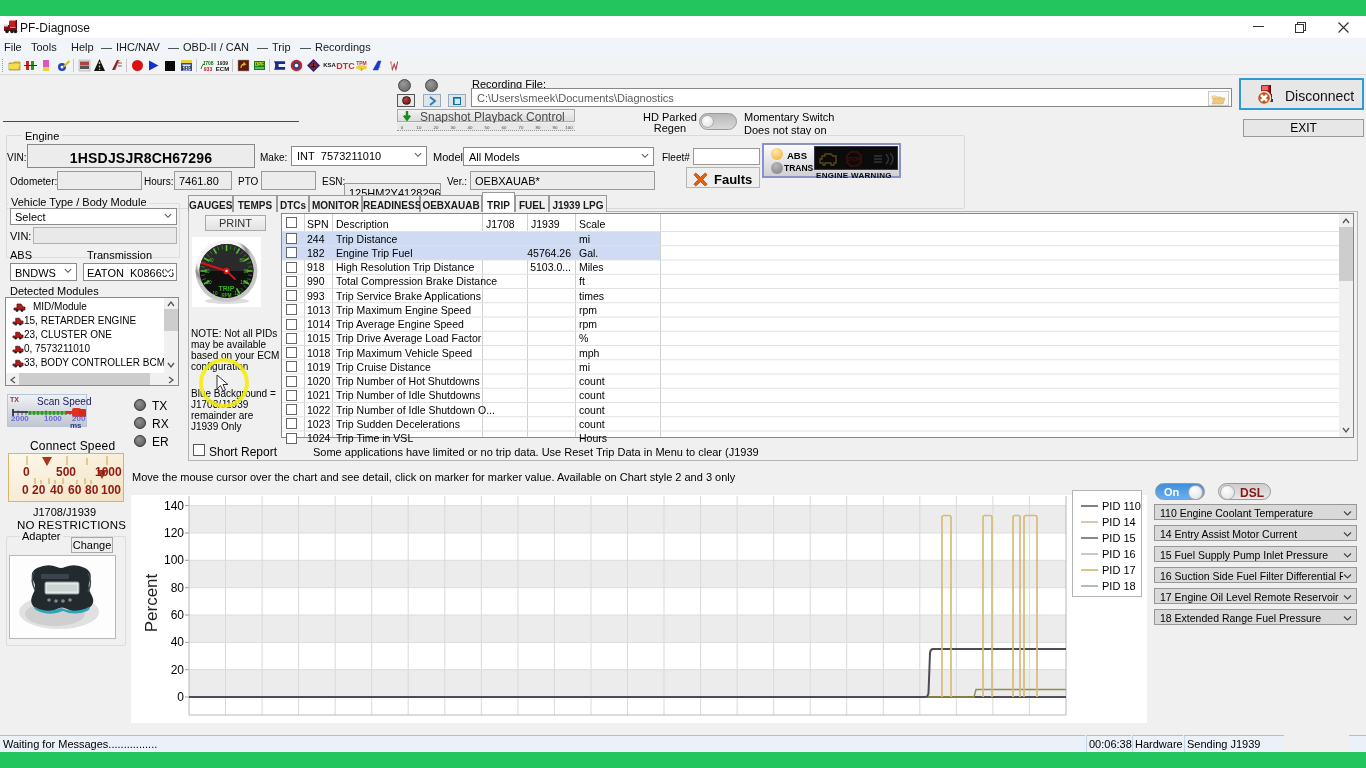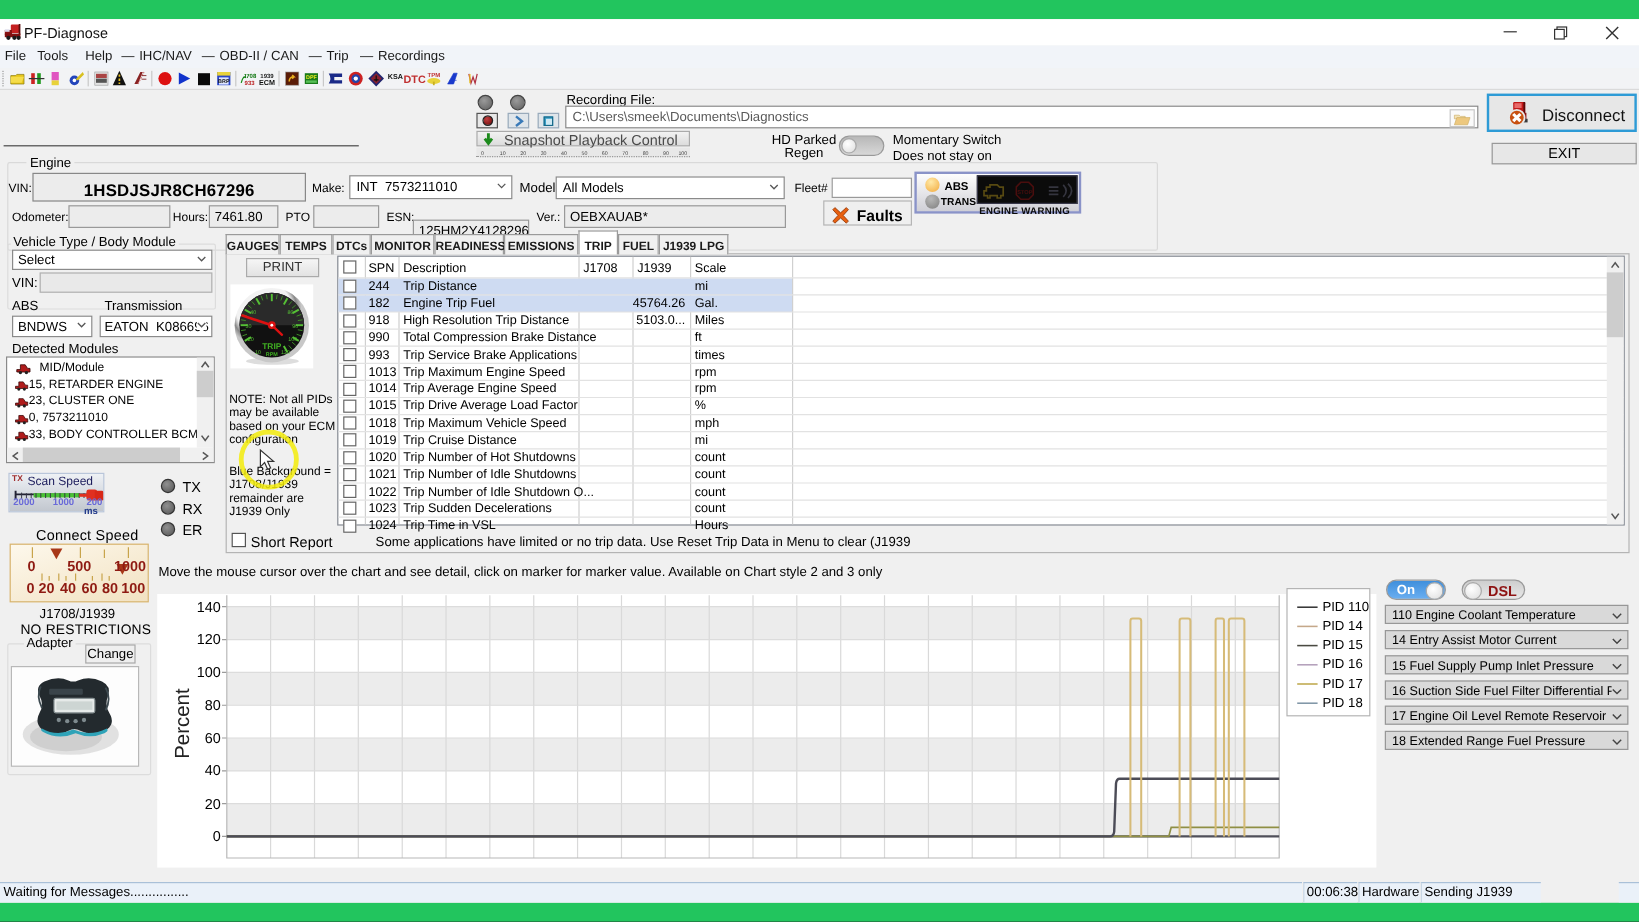--- a/index.html
+++ b/index.html
@@ -398,21 +398,21 @@
               </svg>
           <div class="abs" style="left:13px;top:0;width:131px;height:12px;background:#cdcdcd"></div>
           <svg style="left:162px;top:3px" width="6" height="8" viewBox="0 0 6 8">
                 <path d="M1 1 L5 4 L1 7" stroke="#555" fill="none" stroke-width="1.3"></path>
               </svg>
         </div>
       </div>
 
       <div class="abs" style="left:7px;top:319px;width:80px;height:33px;background:linear-gradient(#eef1f5,#c2c7cf);border:1px solid #b9c6da">
         <span class="lbl" style="left:2px;top:1px;font-size:7px;font-weight:bold;color:#a03030">TX</span>
-        <span class="lbl" style="left:15px;top:1px;font-size:10px;color:#1a1a5a">Scan Speed</span>
+        <span class="lbl" style="left:29px;top:1px;font-size:10px;color:#1a1a5a">Scan Speed</span>
         <svg style="left:0;top:12px" width="80" height="12" viewBox="0 0 80 12">
           <path d="M5 2 v7 M5 5 h62" stroke="#223" stroke-width="1.6"></path>
           <rect x="20" y="4" width="38" height="3.5" fill="#49c235"></rect>
           <g stroke="#334" stroke-width=".8">
             <path d="M10 3.5 v5 M14 4 v4 M18 4 v4 M22 4 v4 M26 4 v4 M30 4 v4 M34 4 v4 M38 3.5 v5 M42 4 v4 M46 4 v4 M50 4 v4 M54 4 v4 M58 4 v4 M62 4 v4"></path>
           </g>
           <rect x="58" y="4.5" width="12" height="2.5" fill="#e03020"></rect>
           <rect x="64" y="1" width="9" height="9" rx="2" fill="#e03020"></rect>
           <rect x="71" y="2" width="7" height="8" rx="1" fill="#d82818"></rect>
         </svg>
@@ -478,21 +478,21 @@
     </div>
     <div id="tabzone">
       <div class="abs" style="left:188px;top:136px;width:1170px;height:250px;border:1px solid #b4b4b4;background:#f0f0f0"></div>
 
       <div id="tabs" style="position:absolute;left:188px;top:117px;height:20px;font-weight:bold;font-size:11px">
         <span class="tab" style="left:0;width:45px">GAUGES</span>
         <span class="tab" style="left:45px;width:44px">TEMPS</span>
         <span class="tab" style="left:89px;width:32px">DTCs</span>
         <span class="tab" style="left:121px;width:53px">MONITOR</span>
         <span class="tab" style="left:174px;width:58px">READINESS</span>
-        <span class="tab" style="left:232px;width:62px">EMISSIONS</span>
+        <span class="tab" style="left:232px;width:62px">OEBXAUAB</span>
         <span class="tab active" style="left:294px;width:33px">TRIP</span>
         <span class="tab" style="left:327px;width:34px">FUEL</span>
         <span class="tab" style="left:361px;width:58px">J1939 LPG</span>
       </div>
 
       <div class="abs" style="left:205px;top:140px;width:61px;height:16px;background:linear-gradient(#f6f6f6,#e2e2e2);border:1px solid #aaa;text-align:center"><span style="font-size:11px;line-height:15px;color:#333">PRINT</span></div>
 
       <div class="abs" style="left:192px;top:162px;width:69px;height:70px;background:#fff">
         <svg style="left:2px;top:2px" width="65" height="66" viewBox="0 0 65 66">
           <ellipse cx="33" cy="62" rx="22" ry="3" fill="#ddd"></ellipse>

